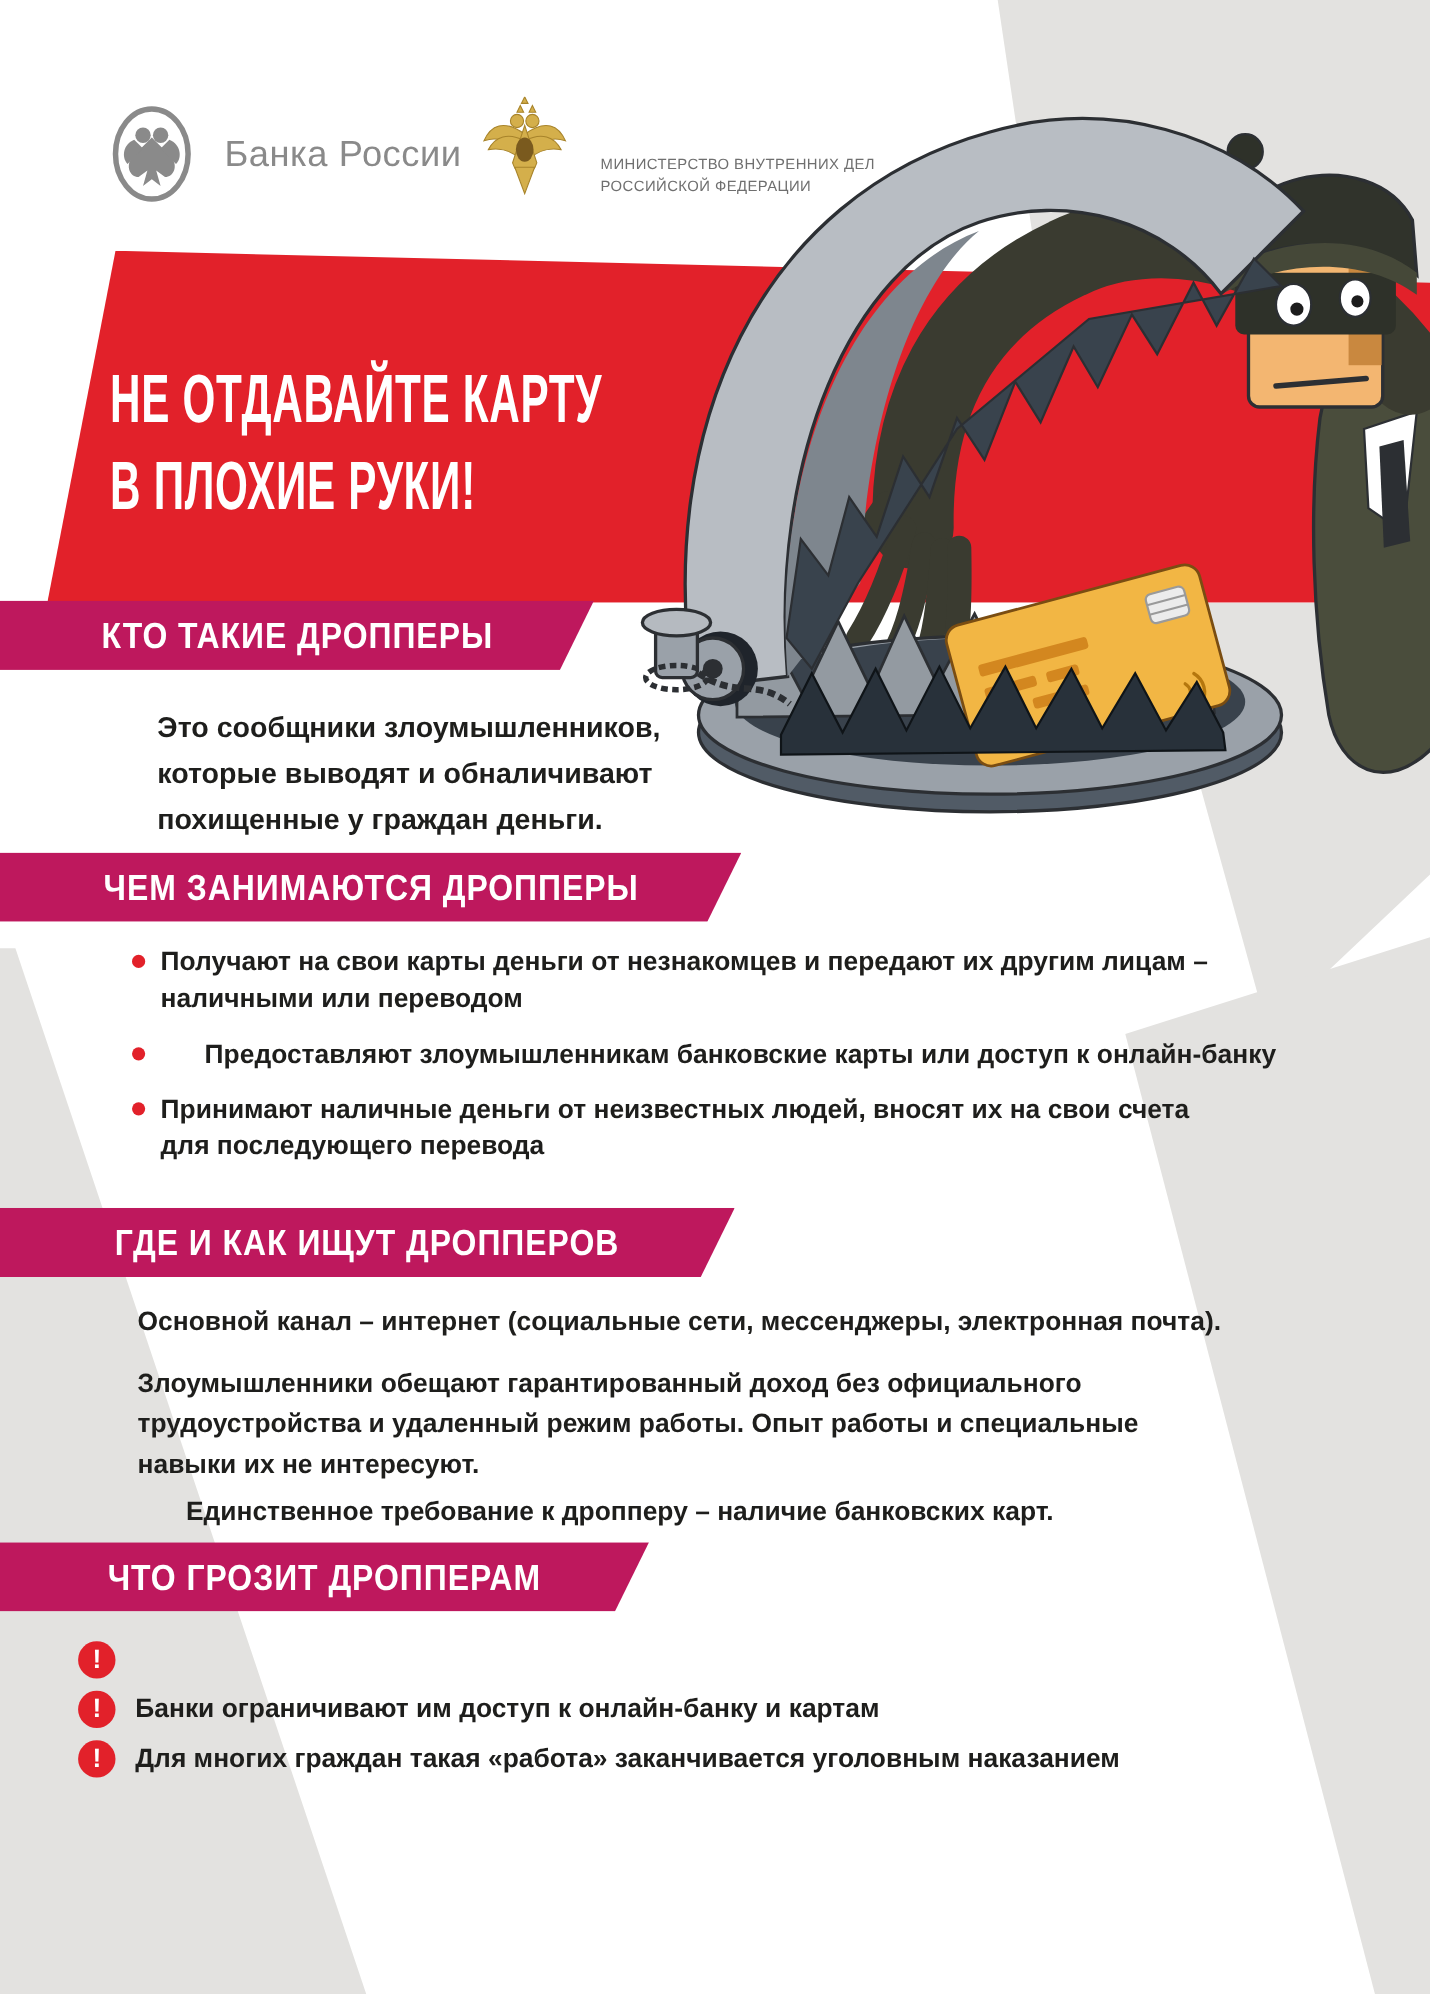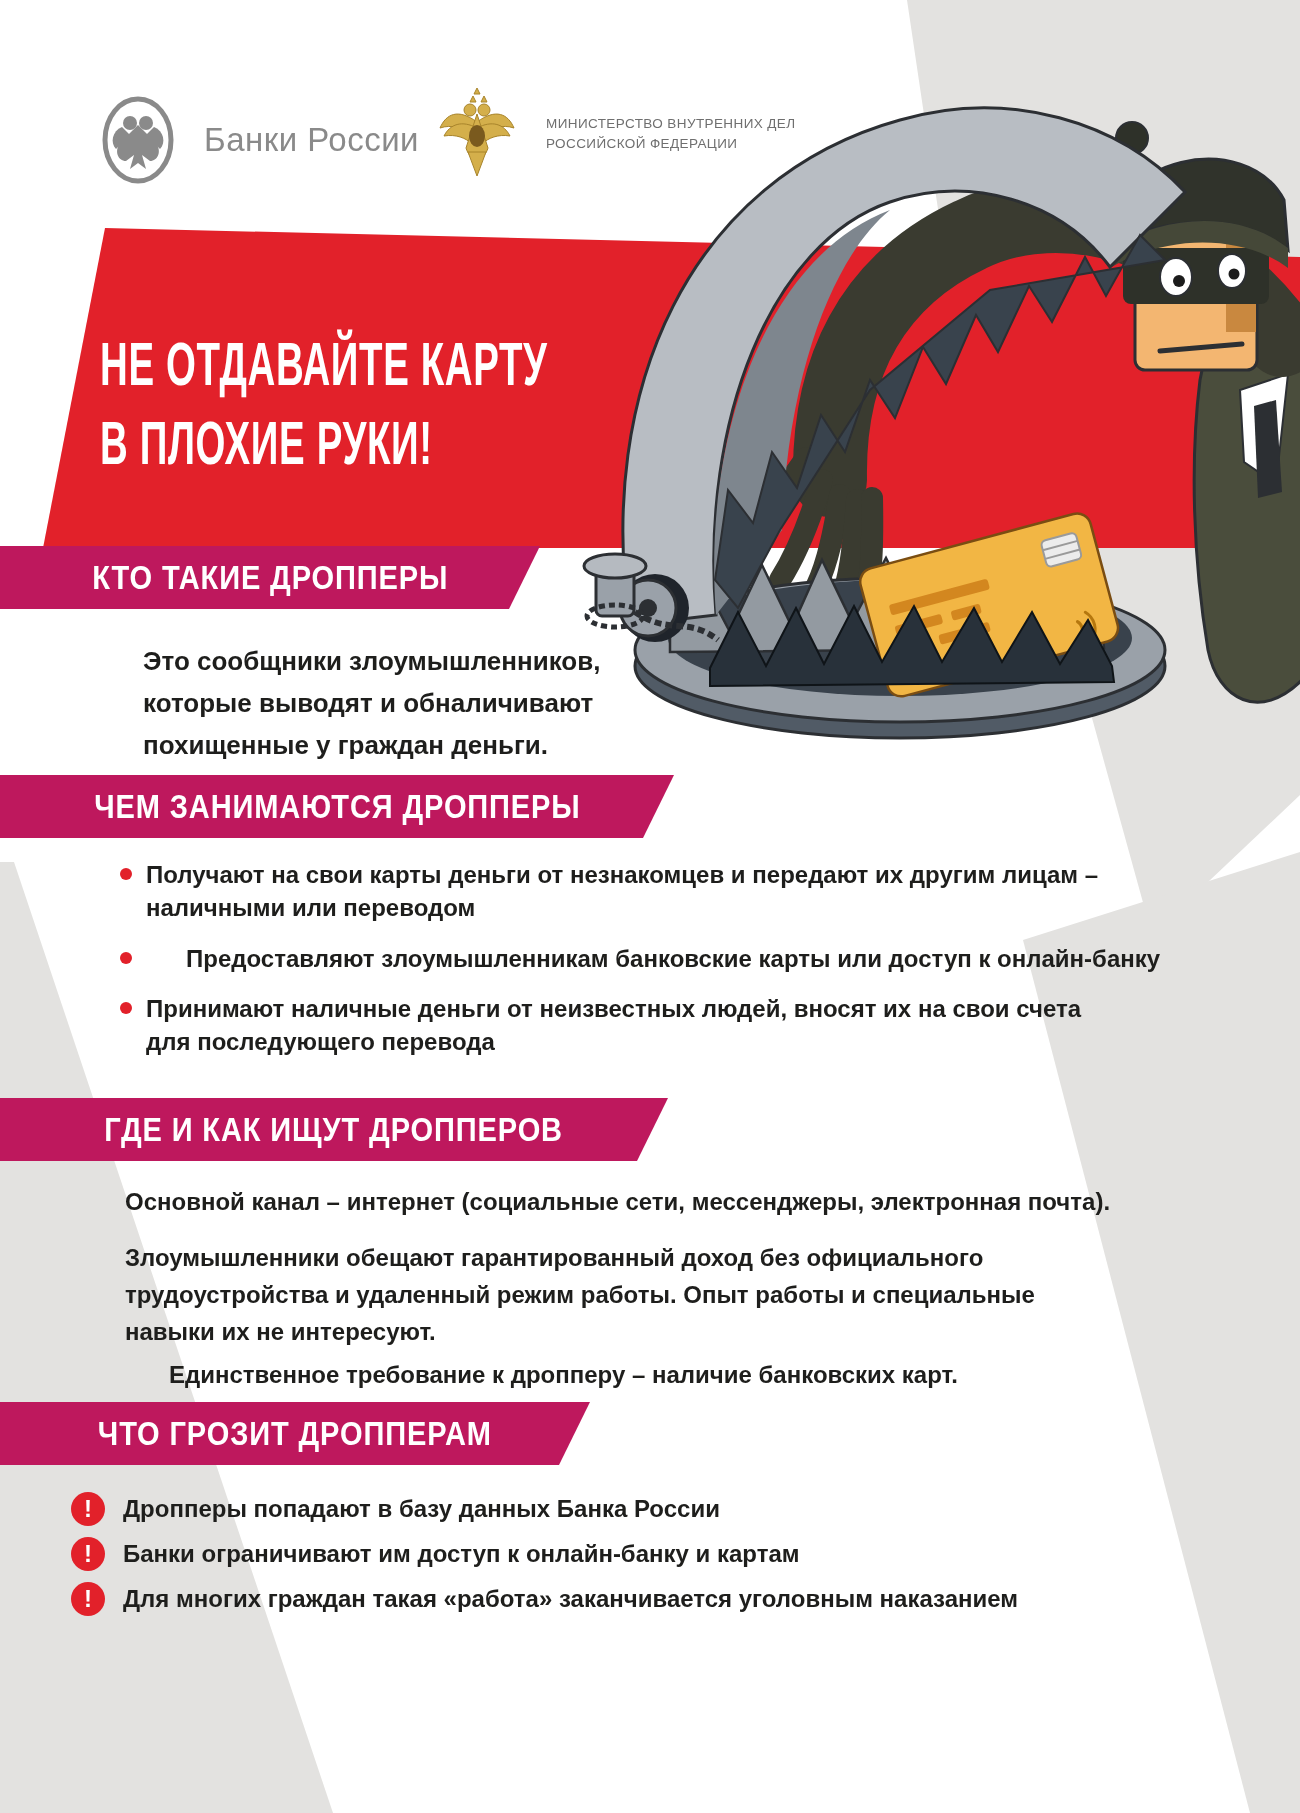--- a/index.html
+++ b/index.html
@@ -4,21 +4,21 @@
 <style>
   html,body{margin:0;padding:0;background:#ffffff;}
   .poster{
     position:relative;width:1300px;height:1813px;overflow:hidden;
     background:#ffffff;font-family:"Liberation Sans",sans-serif;
   }
   .abs{position:absolute;}
   
   .bank-logo{position:absolute;left:100px;top:95px;display:flex;align-items:center;gap:28px;}
   .bank-logo-text{font-size:33px;color:#8a8a8a;letter-spacing:.5px;}
-  .mvd-logo{position:absolute;left:438px;top:88px;display:flex;align-items:center;gap:30px;}
+  .mvd-logo{position:absolute;left:438px;top:88px;display:flex;align-items:flex-end;gap:30px;}
   .mvd-text{font-size:13.5px;color:#6f6f6f;letter-spacing:.4px;line-height:20px;}
   
   .banner{
     position:absolute;left:0;top:228px;width:1300px;height:320px;background:#e2212a;
     -webkit-clip-path:polygon(105px 0,1300px 29px,1300px 320px,43px 320px);
     clip-path:polygon(105px 0,1300px 29px,1300px 320px,43px 320px);
   }
   .banner-title{
     position:absolute;left:100px;top:96px;color:#ffffff;font-weight:bold;
     font-size:62px;line-height:79px;white-space:nowrap;
@@ -68,21 +68,21 @@
     <svg width="76" height="90" viewBox="0 0 76 90">
       <ellipse cx="38" cy="45" rx="33" ry="41" fill="none" stroke="#8a8a8a" stroke-width="5"></ellipse>
       <g fill="#8a8a8a">
         <circle cx="30" cy="28" r="7"></circle>
           <circle cx="46" cy="28" r="7"></circle>
         <path d="M38 30 L20 48 C14 56 18 66 26 66 L34 60 L30 74 L38 68 L46 74 L42 60 L50 66 C58 66 62 56 56 48 Z"></path>
         <path d="M22 32 C12 36 10 48 16 54 L30 40 Z"></path>
         <path d="M54 32 C64 36 66 48 60 54 L46 40 Z"></path>
       </g>
     </svg>
-    <span class="bank-logo-text">Банки России</span>
+    <span class="bank-logo-text">Банка России</span>
   </div>
 
   <div class="mvd-logo">
     <svg width="78" height="92" viewBox="0 0 78 92">
       <g fill="#d4af4b" stroke="#a8842b" stroke-width="1">
         <path d="M39 34 C20 20 8 26 2 40 C14 36 24 40 32 48 Z"></path>
         <path d="M39 34 C58 20 70 26 76 40 C64 36 54 40 46 48 Z"></path>
         <path d="M39 40 C24 32 12 36 6 48 C18 46 28 50 34 56 Z"></path>
         <path d="M39 40 C54 32 66 36 72 48 C60 46 50 50 44 56 Z"></path>
         <circle cx="32" cy="22" r="6"></circle>
@@ -221,21 +221,20 @@
   </div>
   <div class="sec3-par bodytext" style="top:1356px;margin-left:44px;">
     <div>Единственное требование к дропперу – наличие банковских карт.</div>
   </div>
 
   <div class="bar bar4">
     <span class="bar-text">ЧТО ГРОЗИТ ДРОППЕРАМ</span>
   </div>
   <div class="warn-row" style="top:1492px;">
     <span class="warn-icon">!</span>
-    <span class="warn-text">Дропперы попадают в базу данных Банка России</span>
   </div>
   <div class="warn-row" style="top:1537px;">
     <span class="warn-icon">!</span>
     <span class="warn-text">Банки ограничивают им доступ к онлайн-банку и картам</span>
   </div>
   <div class="warn-row" style="top:1582px;">
     <span class="warn-icon">!</span>
     <span class="warn-text">Для многих граждан такая «работа» заканчивается уголовным наказанием</span>
   </div>
 

